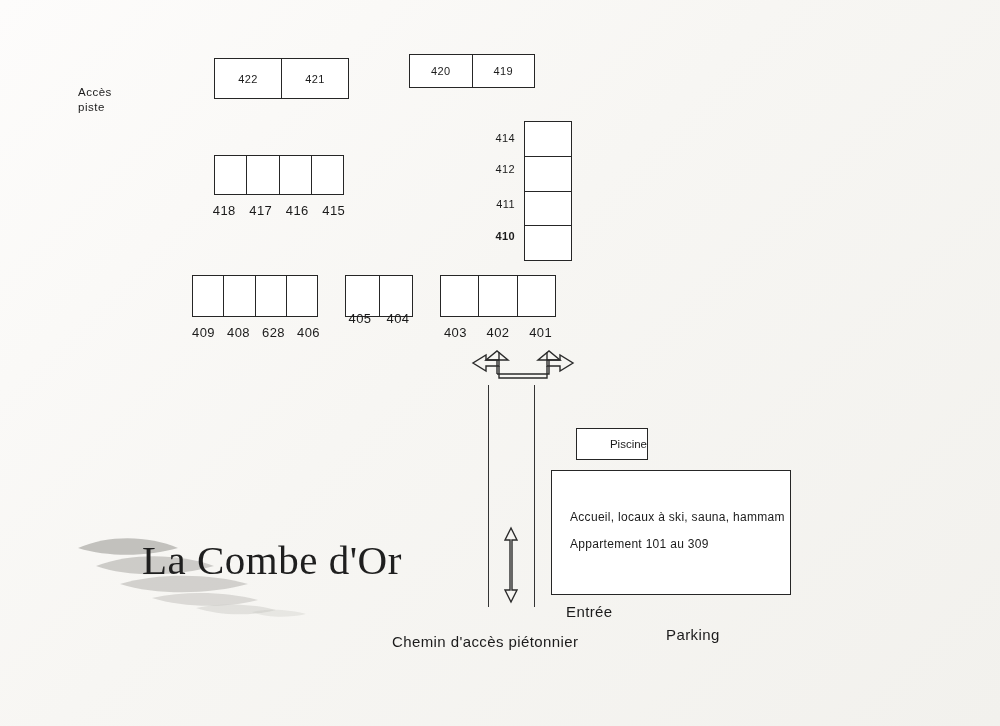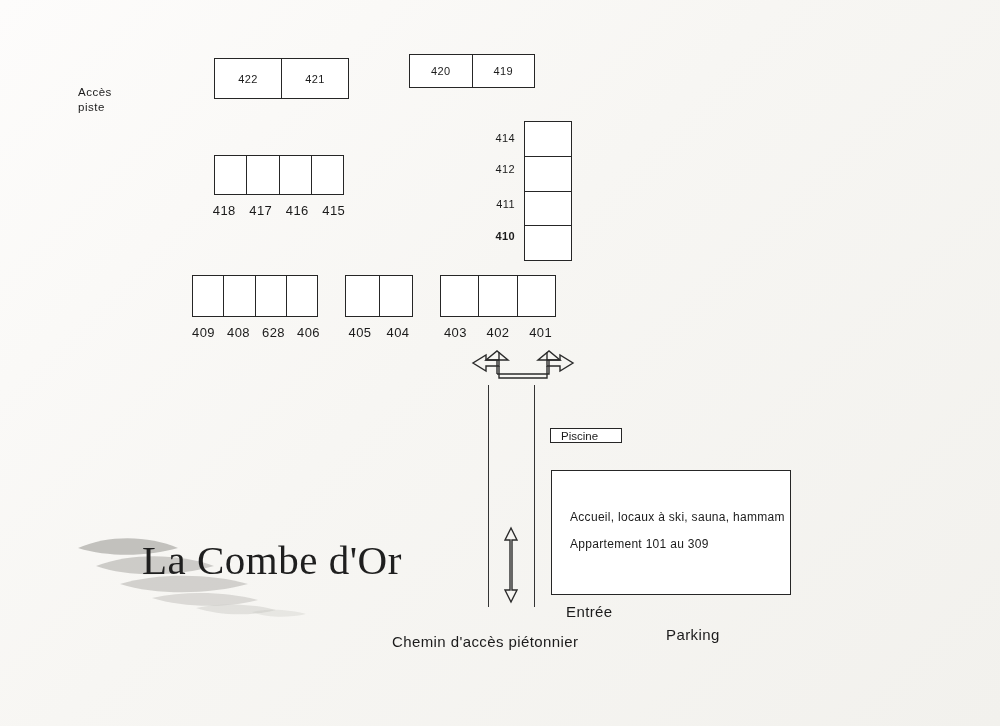--- a/index.html
+++ b/index.html
@@ -186,37 +186,37 @@
     <span>409</span>
     <span>408</span>
     <span>628</span>
     <span>406</span>
   </div>
 
   <div class="unit-block" style="left:345px; top:275px; width:68px; height:42px;">
     <div class="unit-cell"></div>
     <div class="unit-cell"></div>
   </div>
-  <div class="caption-row" style="left:341px; top:325px; width:76px;">
+  <div class="caption-row" style="left:341px; top:311px; width:76px;">
     <span>405</span>
     <span>404</span>
   </div>
 
   <div class="unit-block" style="left:440px; top:275px; width:116px; height:42px;">
     <div class="unit-cell"></div>
     <div class="unit-cell"></div>
     <div class="unit-cell"></div>
   </div>
   <div class="caption-row" style="left:434px; top:325px; width:128px;">
     <span>403</span>
     <span>402</span>
     <span>401</span>
   </div>
 
-  <div class="plain-box piscine-box" style="left:550px; top:428px; width:72px; height:15px;">
+  <div class="plain-box piscine-box" style="left:576px; top:428px; width:72px; height:32px;justify-content:flex-end;">
     <span>Piscine</span>
   </div>
 
   <div class="plain-box reception-box" style="left:551px; top:470px; width:240px; height:125px;"></div>
   <div class="reception-line" style="left:570px; top:510px;">Accueil, locaux à ski, sauna, hammam</div>
   <div class="reception-line" style="left:570px; top:537px;">Appartement 101 au 309</div>
 
   <div class="path-line" style="left:488px; top:385px;"></div>
   <div class="path-line" style="left:534px; top:385px;"></div>
 

